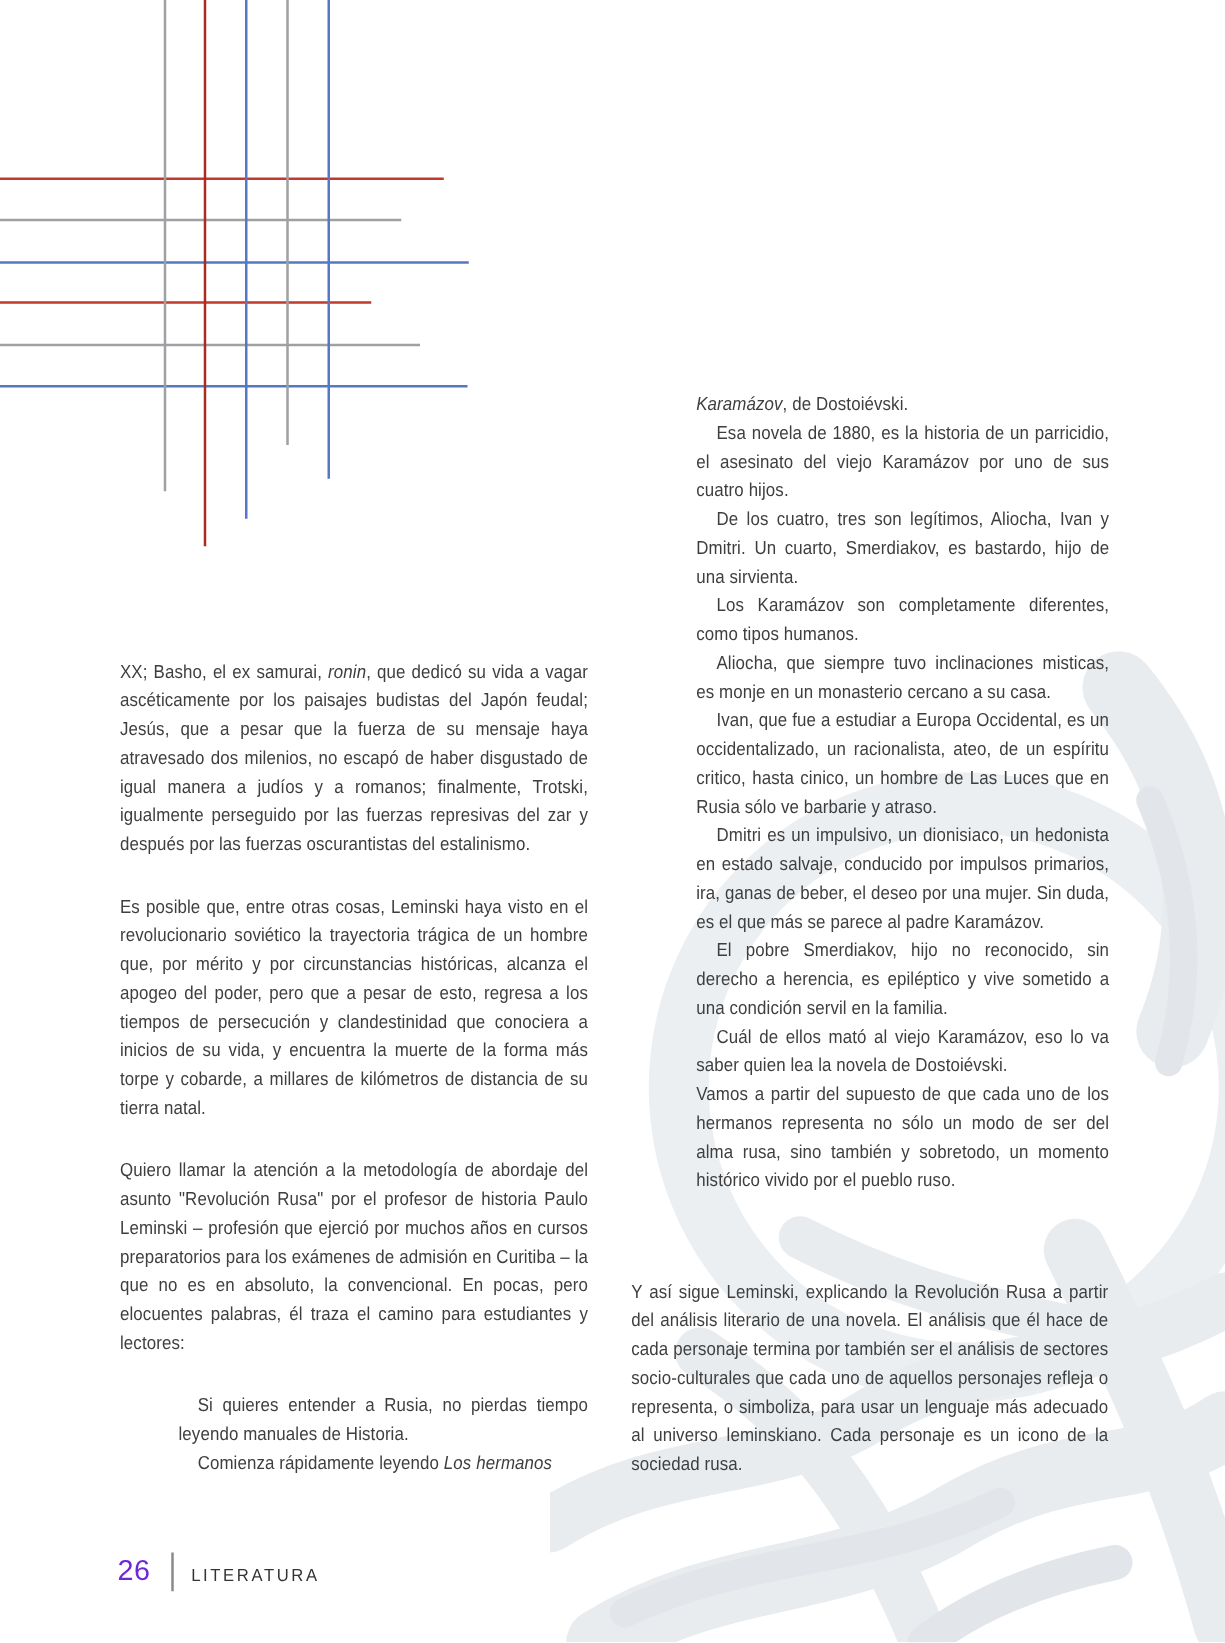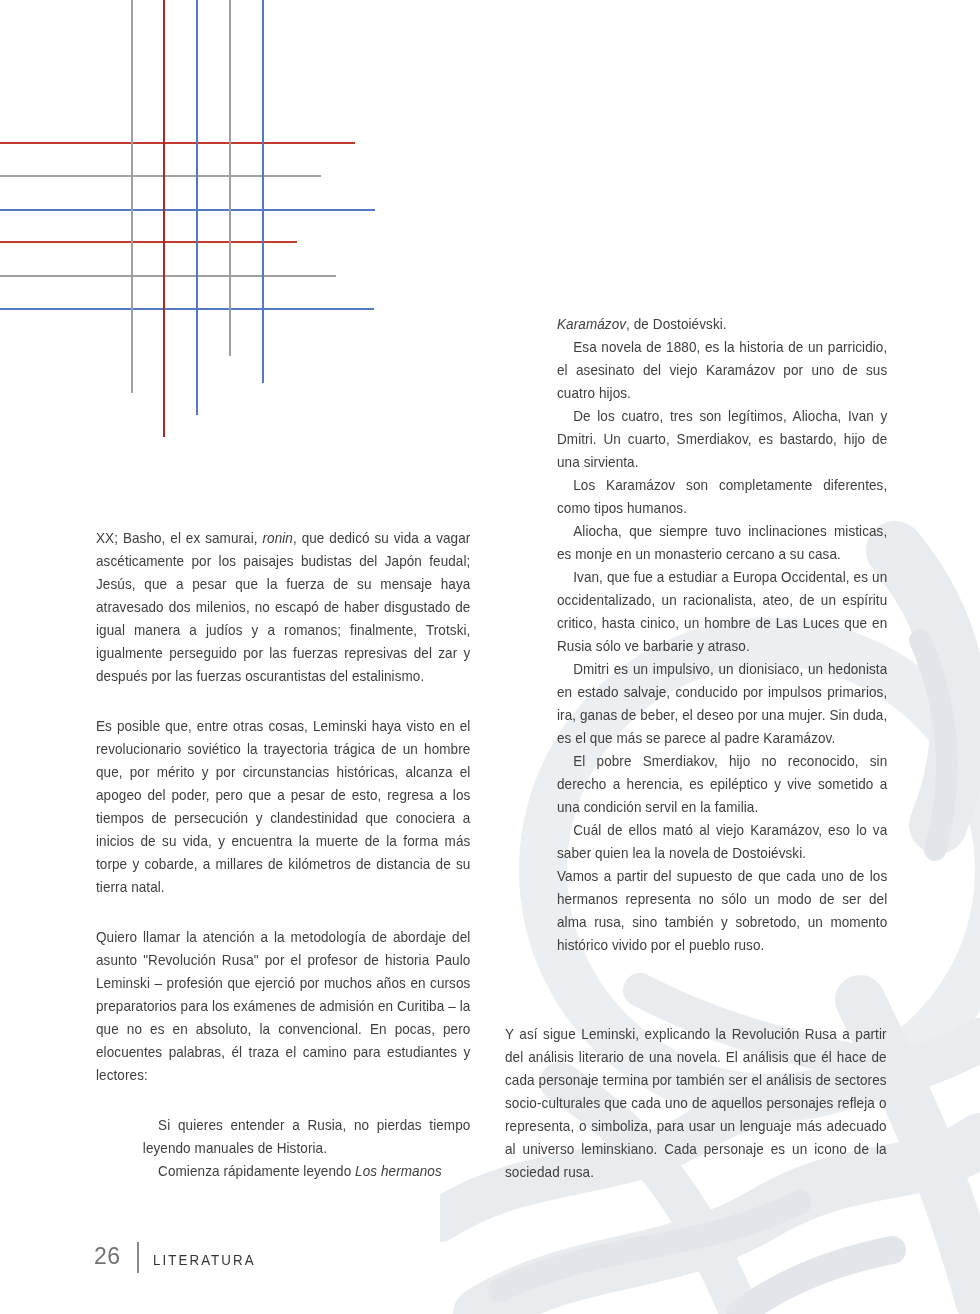--- a/index.html
+++ b/index.html
@@ -45,21 +45,21 @@
   .col-left .quote p { margin:0; text-indent:17px; }
   .col-right { left:557px; top:312px;  width:367px; }
   .col-right p { margin:0; }
   .col-right p.ind { text-indent:18px; }
   .closing   { left:505px; top:1022px; width:424px; }
   .closing p { margin:0; }
 
   
   .page-num {
     position:absolute; left:94px; top:1243px; z-index:2;
-    font-size:23px; color:#737373; letter-spacing:0.5px;
+    font-size:23px; color:#6d28d9; letter-spacing:0.5px;
   }
   .footer-bar {
     position:absolute; left:137px; top:1242px; z-index:2;
     width:2px; height:31px; background:#8a8a8a;
   }
   .section-label {
     position:absolute; left:153px; top:1252px; z-index:2;
     font-size:14px; color:#333333; letter-spacing:2.2px;
     transform:scaleX(0.95); transform-origin:0 0;
   }

